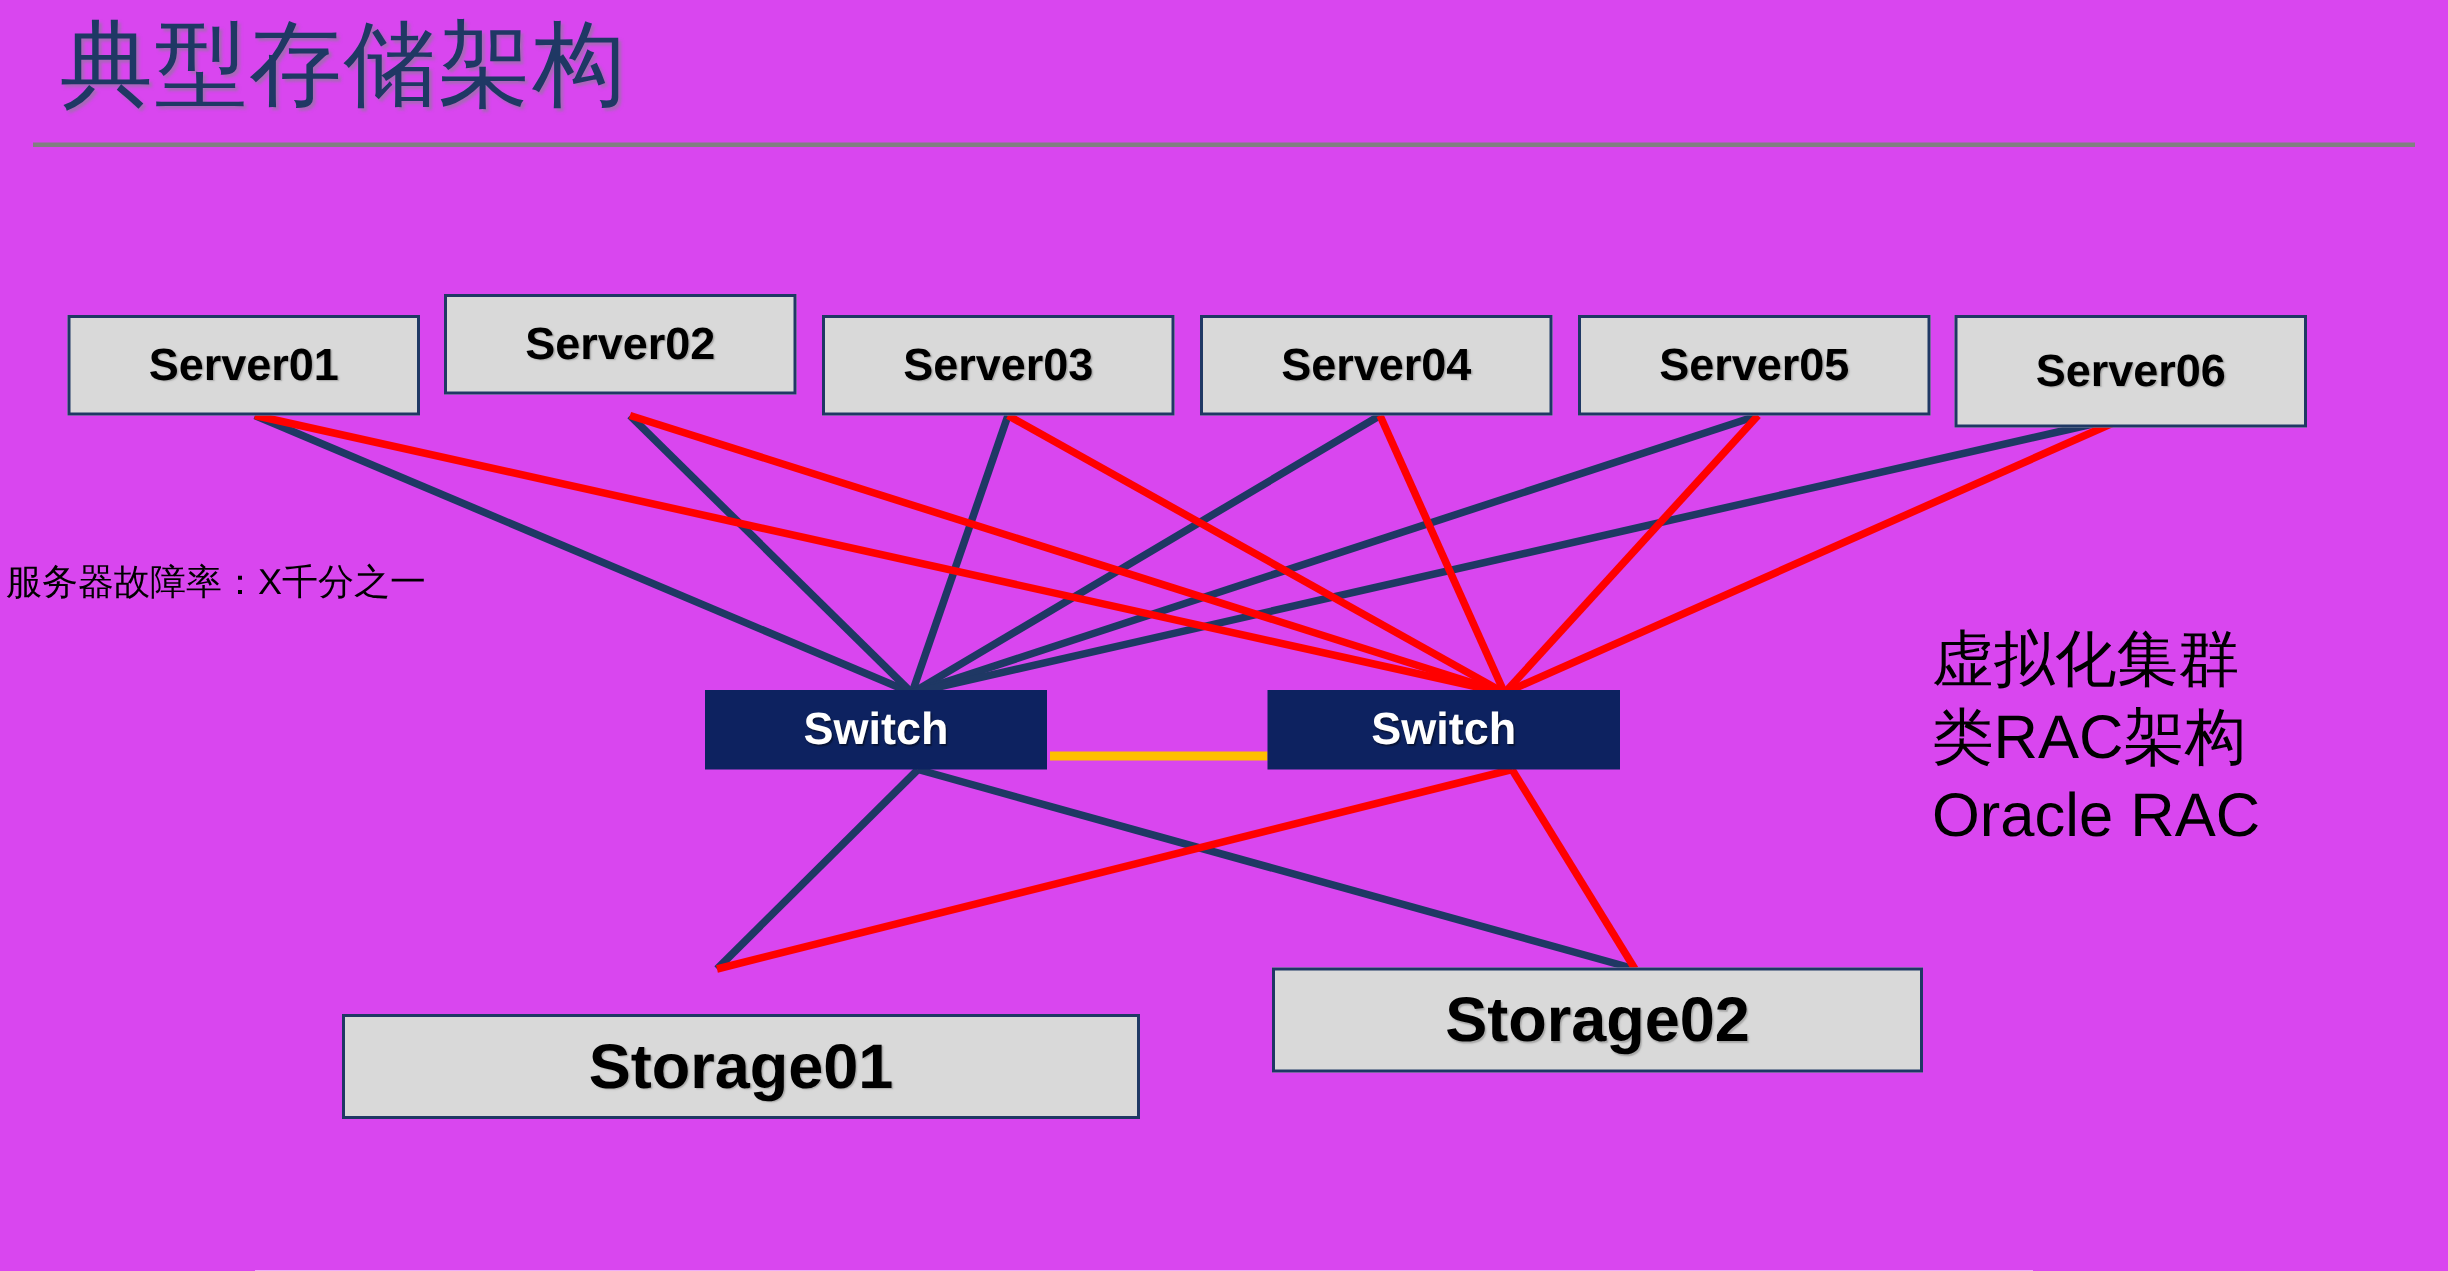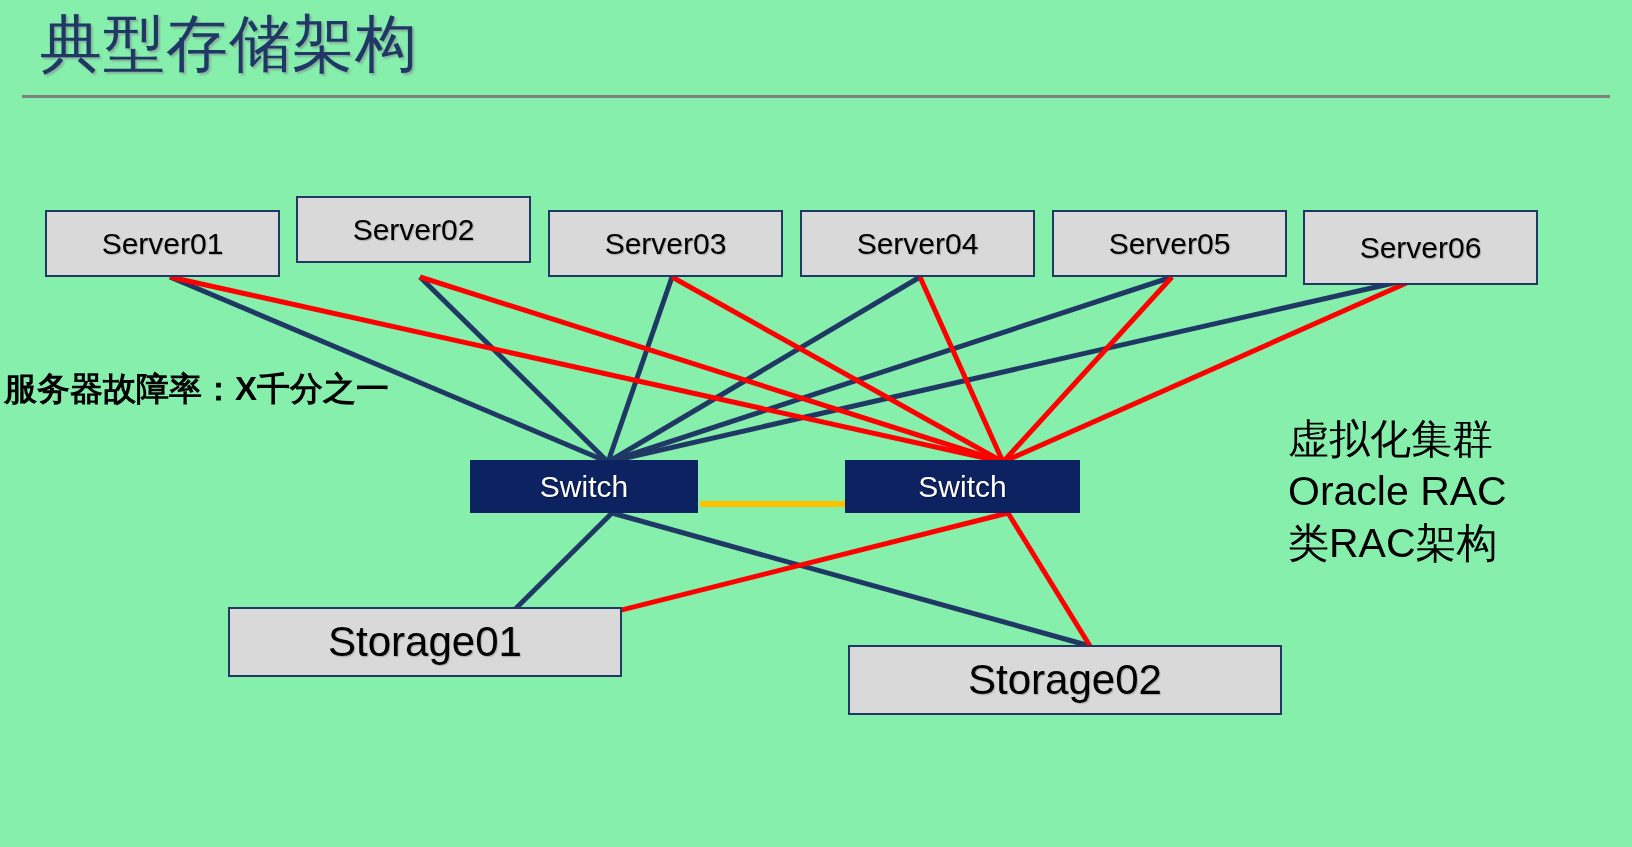--- a/index.html
+++ b/index.html
@@ -8,21 +8,21 @@
     padding: 0;
     background: #ffffff;
   }
   body {
     font-family: "Liberation Sans", "DejaVu Sans", sans-serif;
   }
   #slide {
     position: relative;
     width: 1632px;
     height: 847px;
-    background: #86efac;
+    background: #d946ef;
     overflow: hidden;
   }
 
   
   #slide-title {
     position: absolute;
     left: 40px;
     top: 2px;
     font-size: 62px;
     line-height: 84px;
@@ -51,20 +51,21 @@
   }
 
   
   .node {
     position: absolute;
     box-sizing: border-box;
     display: flex;
     align-items: center;
     justify-content: center;
     text-align: center;
+    font-weight: bold;
   }
   .node.server {
     background: #D9D9D9;
     border: 2px solid #1F3864;
     font-size: 30px;
     color: #000000;
     height: 67px;
     width: 235px;
     text-shadow: 1px 1px 1px rgba(120,120,120,0.5);
   }
@@ -87,23 +88,22 @@
 
   
   .annot {
     position: absolute;
     color: #000000;
     white-space: nowrap;
   }
   #annot-server-rate {
     left: 4px;
     top: 370px;
-    font-size: 33px;
+    font-size: 24px;
     line-height: 38px;
-    font-weight: bold;
   }
   #annot-storage-rate {
     left: 4px;
     top: 748px;
     font-size: 29px;
     line-height: 38px;
   }
   #annot-cluster {
     left: 1288px;
     top: 413px;
@@ -170,30 +170,30 @@
     </div>
   <div id="switches-layer">
       <div class="node switch" style="left: 470px; top: 460px; width: 228px; height: 53px;">
         <span>Switch</span>
       </div>
       <div class="node switch" style="left: 845px; top: 460px; width: 235px; height: 53px;">
         <span>Switch</span>
       </div>
     </div>
   <div id="storages-layer">
-      <div class="node storage" style="left: 228px; top: 607px; width: 394px; height: 70px; text-align: right;">
+      <div class="node storage" style="left: 228px; top: 676px; width: 532px; height: 70px; text-align: right;">
         <span>Storage01</span>
       </div>
       <div class="node storage" style="left: 848px; top: 645px; width: 434px; height: 70px;">
         <span>Storage02</span>
       </div>
     </div>
 
   <div class="annot" id="annot-server-rate">服务器故障率：X千分之一</div>
 
 
   <div class="annot" id="annot-cluster">
     <div>虚拟化集群</div>
+    <div>类RAC架构</div>
     <div>Oracle RAC</div>
-    <div>类RAC架构</div>
   </div>
 
 </div>
 
 </body></html>

